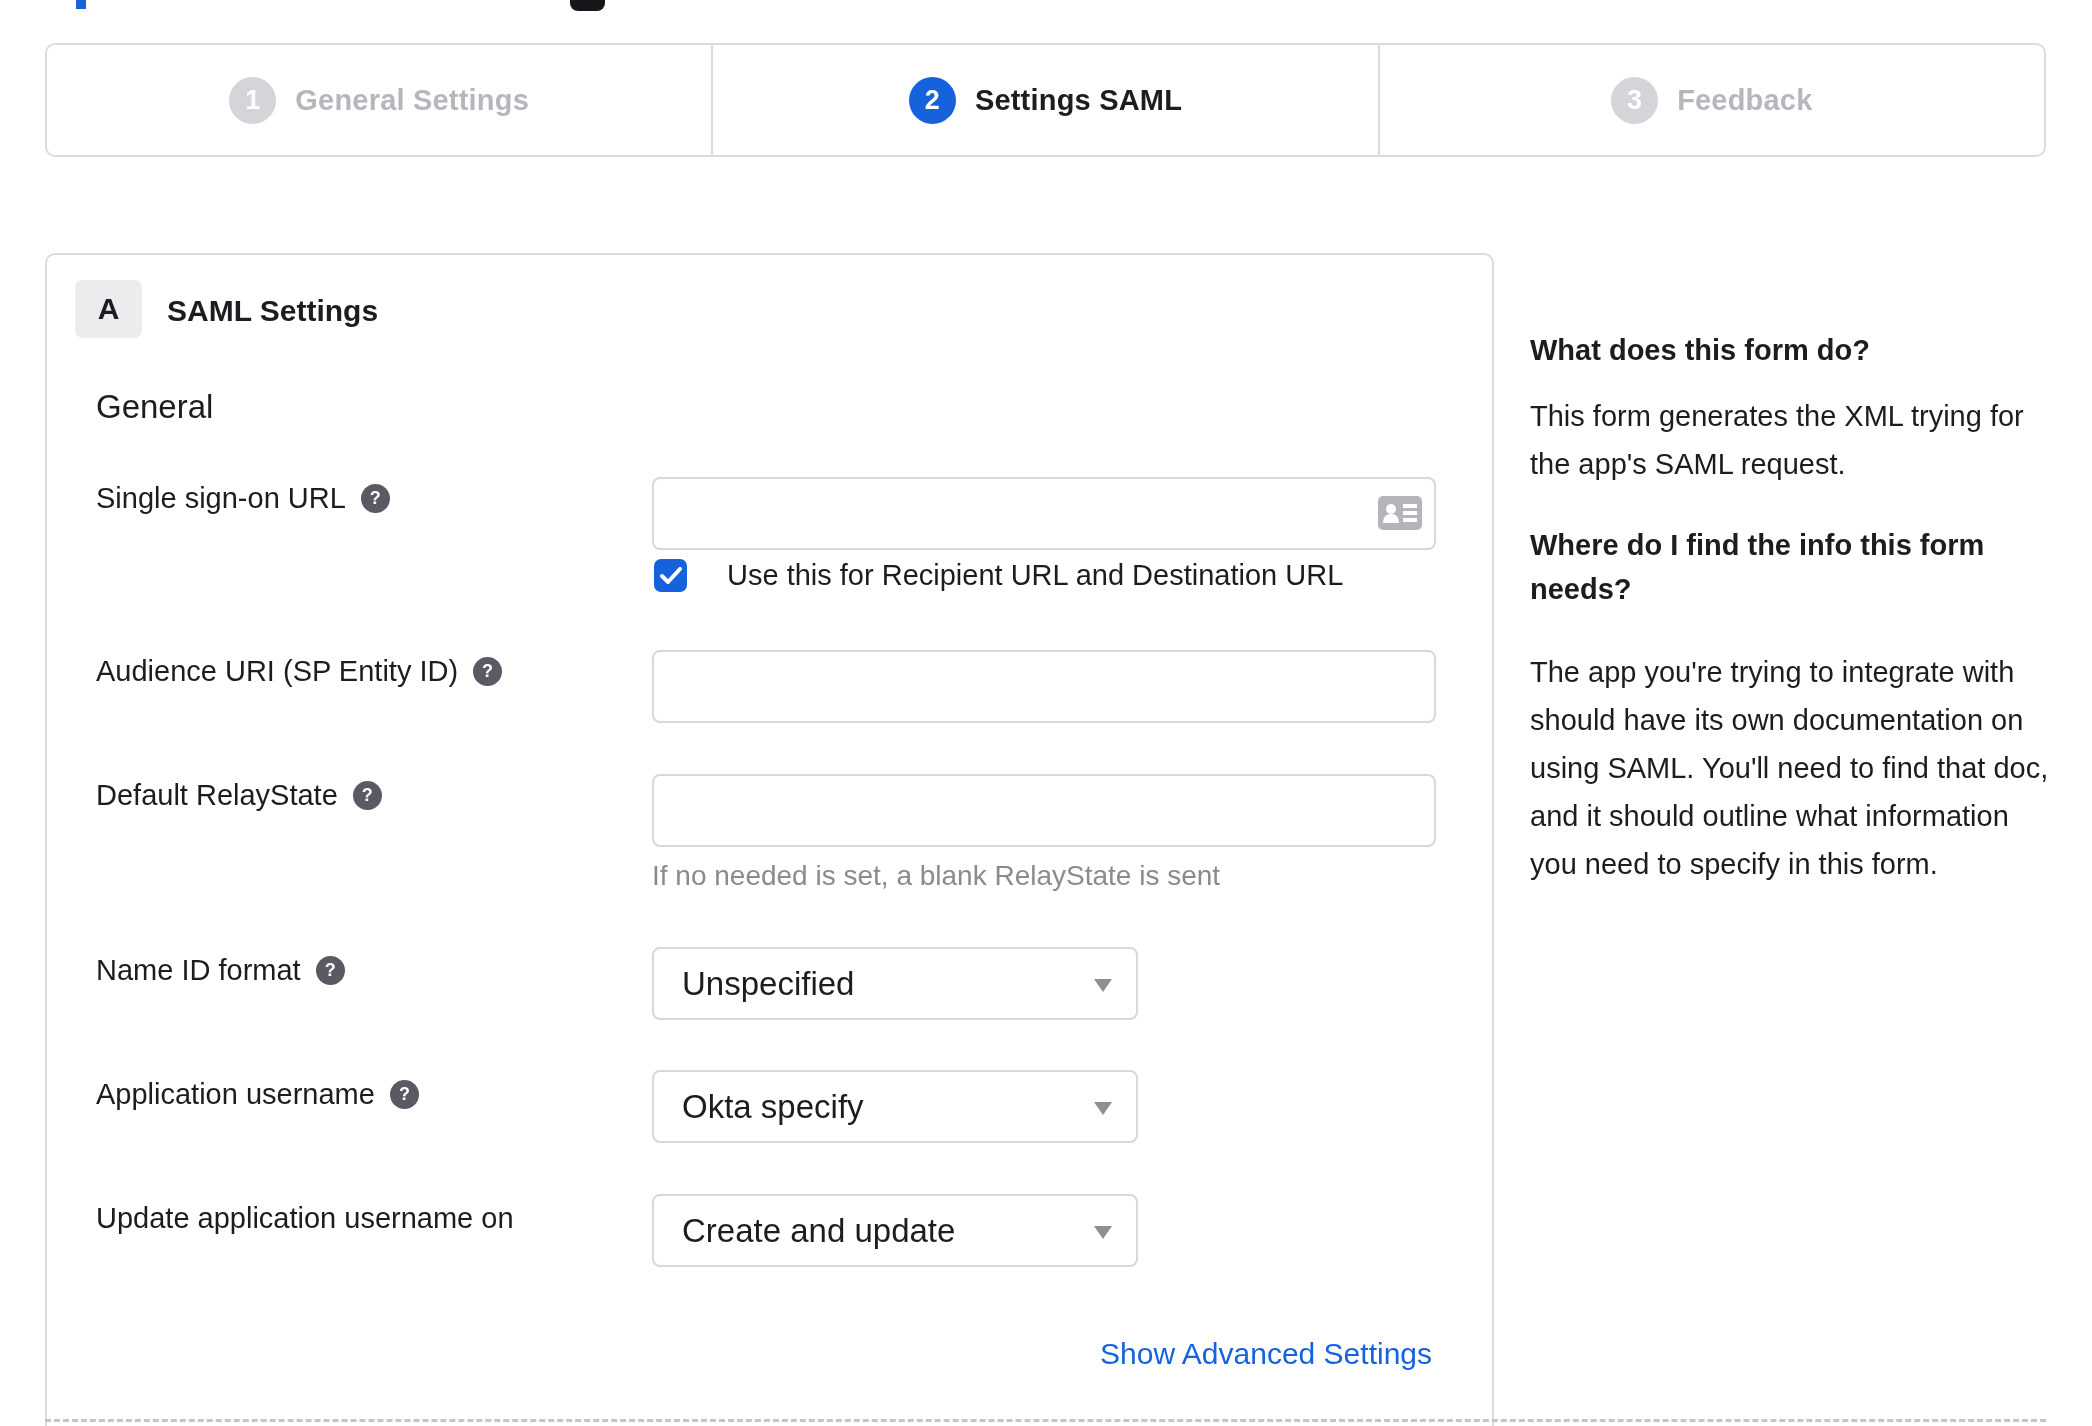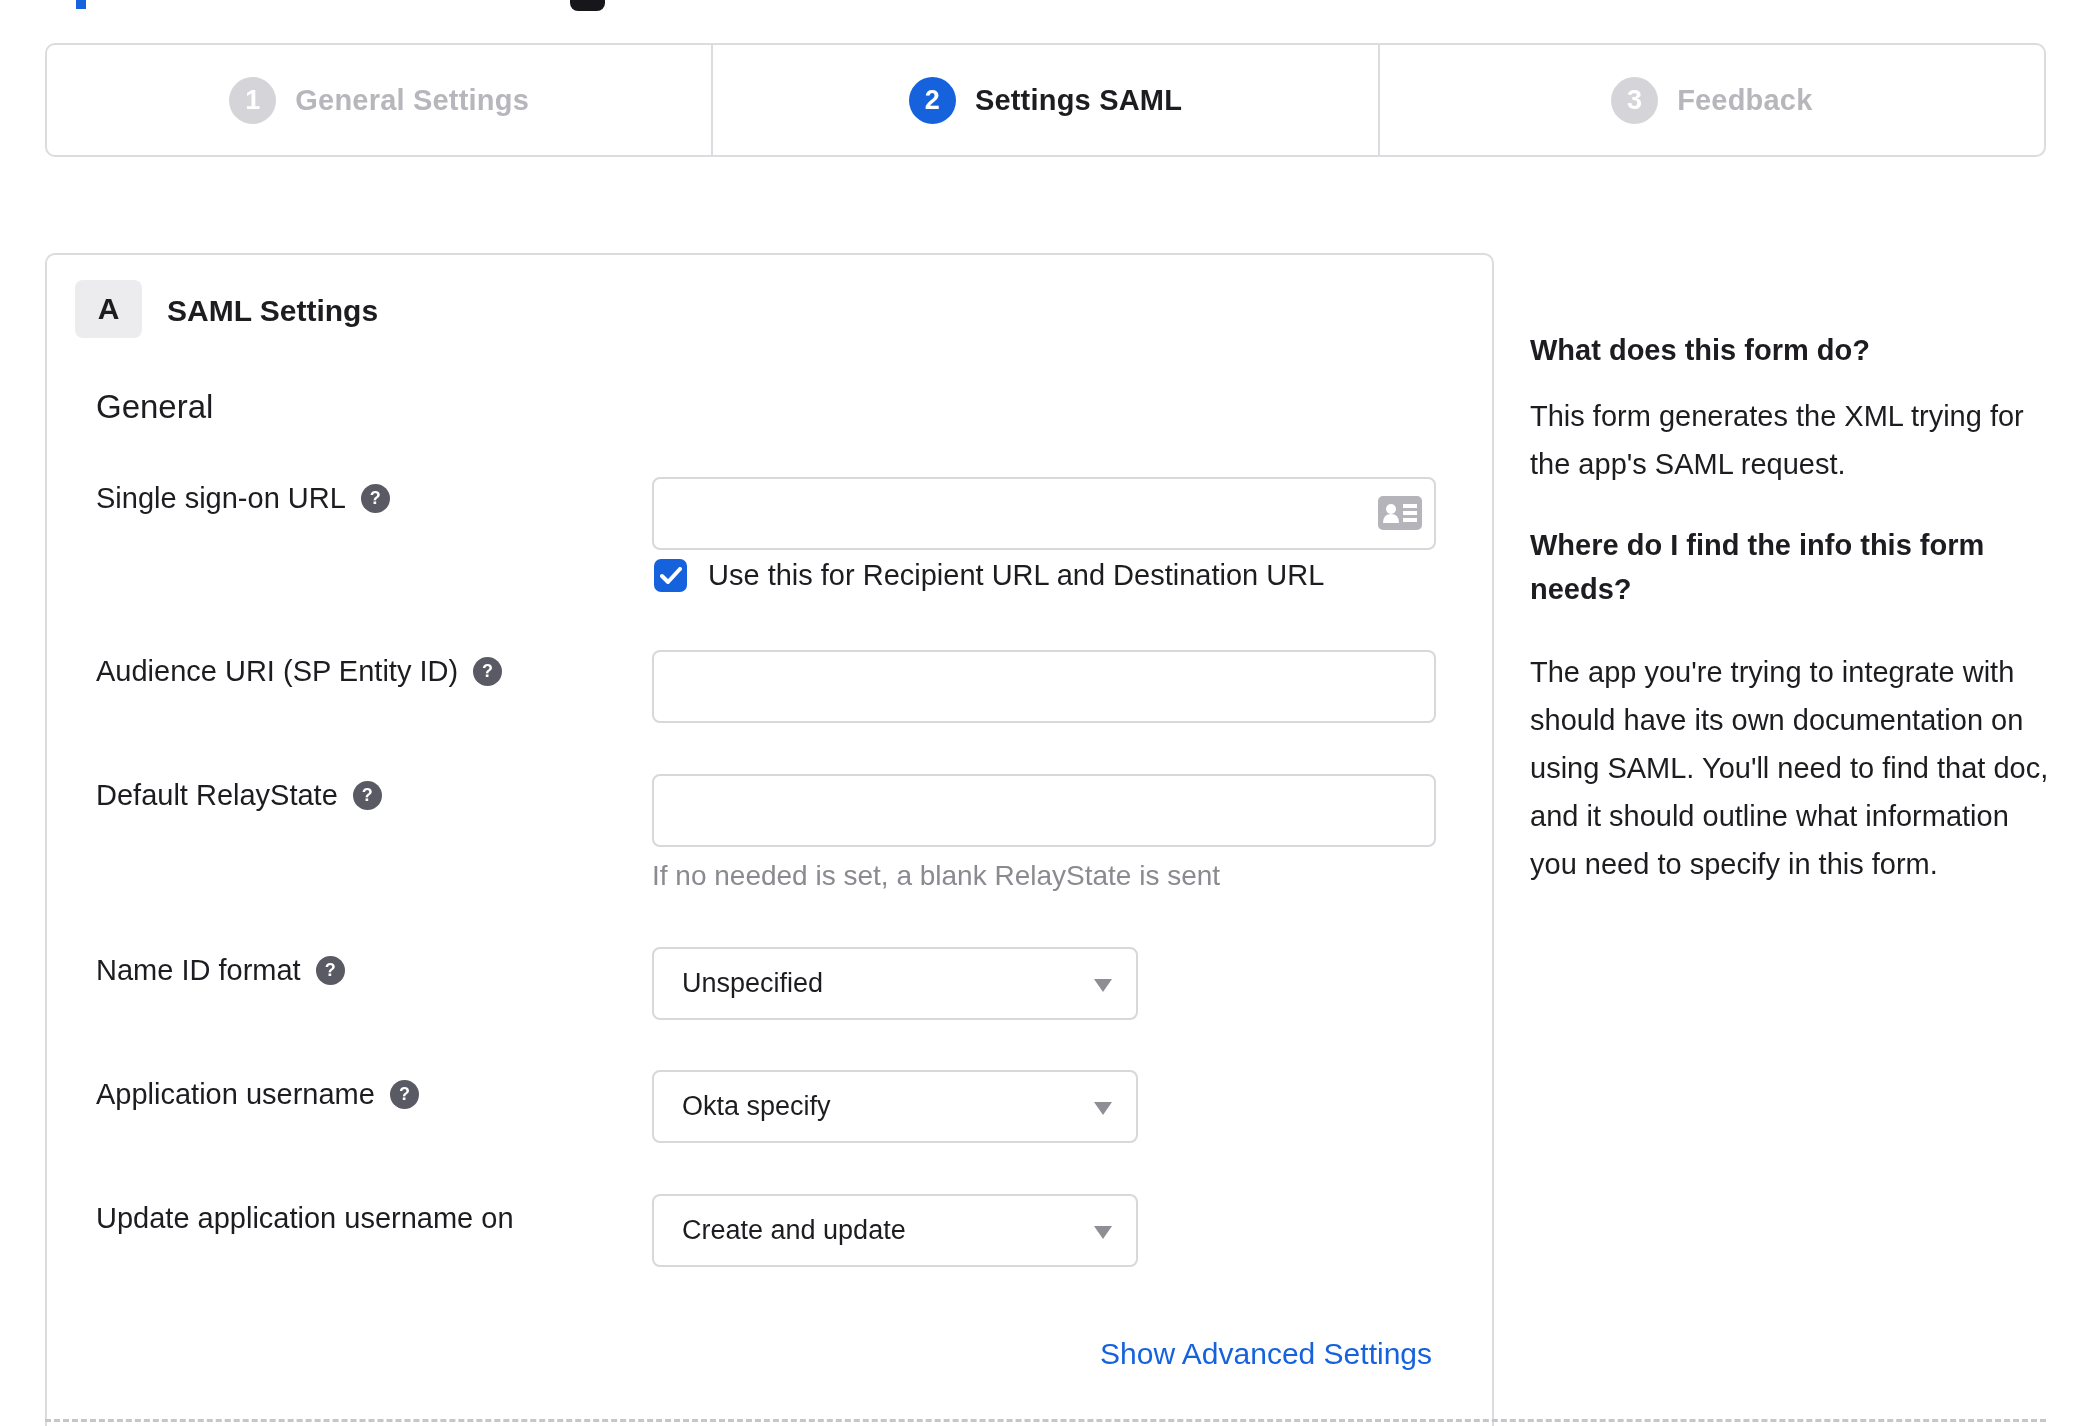--- a/index.html
+++ b/index.html
@@ -71,35 +71,35 @@
   .text-input {
     position: absolute; left: 605px; width: 784px; height: 73px;
     border: 2px solid #d8d8dc; border-radius: 8px; background: #fff;
     font-family: "Liberation Sans", sans-serif; font-size: 29px; color: #1d1d21;
     padding: 0 70px 0 26px; outline: none;
   }
   .input-wrap { position: absolute; left: 605px; width: 784px; height: 73px; }
   .input-wrap .text-input { left: 0; top: 0; width: 100%; height: 100%; position: absolute; }
   .card-icon { position: absolute; right: 14px; top: 19px; width: 44px; height: 34px; }
 
-  .checkbox-row { position: absolute; left: 607px; display: flex; align-items: center; gap: 21px; }
+  .checkbox-row { position: absolute; left: 607px; display: flex; align-items: center; gap: 40px; }
   .checkbox {
     width: 33px; height: 33px; border-radius: 7px; background: #1662dd;
     display: flex; align-items: center; justify-content: center; cursor: pointer; flex: 0 0 auto;
   }
   .checkbox-label { font-size: 29px; color: #1d1d21; }
 
   .hint { position: absolute; left: 605px; font-size: 28px; color: #8a8a90; }
 
   .select {
     position: absolute; left: 605px; width: 486px; height: 73px;
     border: 2px solid #d8d8dc; border-radius: 8px; background: #fff;
     display: flex; align-items: center; cursor: pointer;
   }
-  .select-value { font-size: 27px; color: #1d1d21; padding-left: 28px; }
+  .select-value { font-size: 33px; color: #1d1d21; padding-left: 28px; }
   .select-arrow {
     position: absolute; right: 24px; top: 30px;
     width: 0; height: 0;
     border-left: 9px solid transparent; border-right: 9px solid transparent;
     border-top: 13px solid #8e8e94;
   }
 
   .advanced-link {
     position: absolute; right: 60px; top: 1082px;
     font-size: 30px; font-weight: 500; color: #1662dd;

